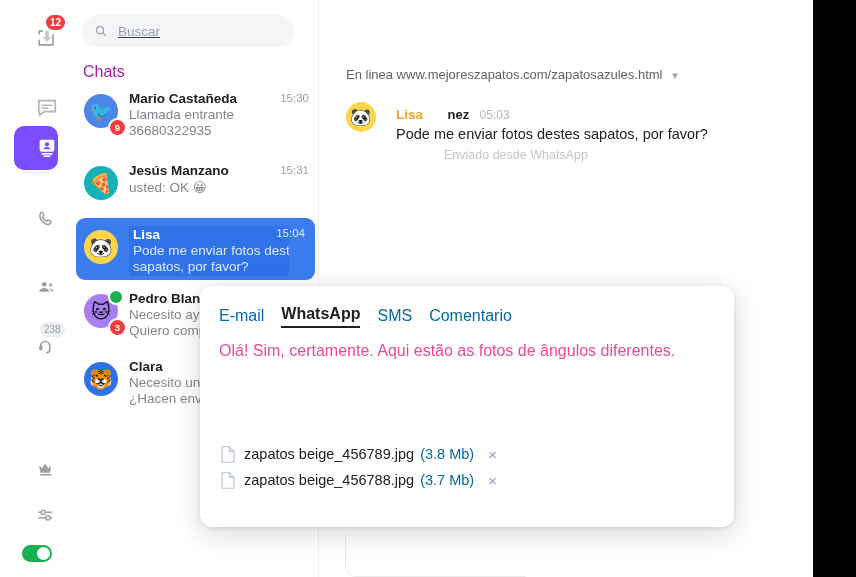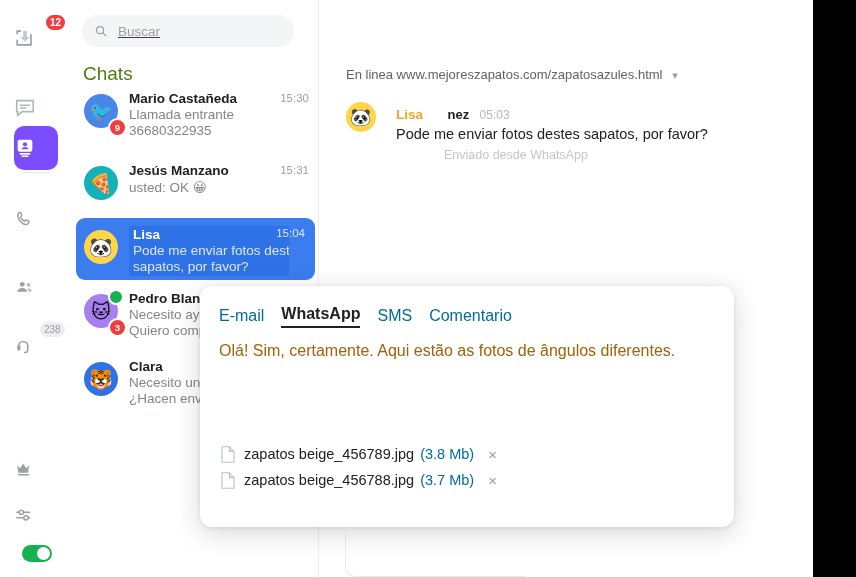--- a/index.html
+++ b/index.html
@@ -17,21 +17,21 @@
     background:#ffffff;overflow:hidden;
   }
 
   
   .rail{
     position:absolute;left:0;top:0;width:72px;height:577px;
     background:#ffffff;
   }
   .rail-item{
     position:absolute;left:14px;width:44px;height:44px;
-    display:flex;align-items:center;justify-content:flex-start;
+    display:flex;align-items:center;justify-content:flex-end;
     border-radius:10px;
   }
   .rail-item.active{background:#7b4dff;}
   .rail-icon{width:22px;height:22px;display:block;}
   .rail-badge{
     position:absolute;
     background:#f03d3d;color:#fff;
     font-size:10px;font-weight:bold;
     border-radius:9px;min-width:11px;height:15px;line-height:15px;
     padding:0 4px;text-align:center;
@@ -62,21 +62,21 @@
     display:flex;align-items:center;
   }
   .search-ico{margin-left:12px;width:14px;height:14px;flex:0 0 auto;}
   .search-input{
     border:0;background:transparent;outline:none;
     font-family:"Liberation Sans",sans-serif;font-size:13.5px;color:#3c4043;
     margin-left:8px;width:160px;text-decoration:underline;
   }
   .search-input::placeholder{color:#9aa0a6;}
   .list-title{
-    position:absolute;left:11px;top:63px;font-size:19px;color:#4d7c0f;
+    position:absolute;left:11px;top:63px;font-size:16px;color:#a21caf;
   }
   .chats{position:absolute;left:0;top:88px;right:0;}
   .chat-row{
     position:relative;height:62px;padding:6px 8px 0 8px;box-sizing:border-box;
   }
   .chat-row.sel{
     background:#3b7dee;border-radius:9px;margin:0 4px;height:62px;
   }
   .avatar{
     position:absolute;left:12px;top:6px;width:34px;height:34px;border-radius:50%;
@@ -173,21 +173,21 @@
   .popup-tabs{
     position:absolute;left:19px;top:19px;display:flex;align-items:flex-end;
   }
   .ptab{
     font-size:16px;color:#0369a1;margin-right:17px;padding-bottom:3px;
     cursor:pointer;white-space:nowrap;
   }
   .ptab.active{color:#202124;font-weight:bold;border-bottom:2px solid #202124;}
   .popup-text{
     position:absolute;left:19px;top:53px;right:40px;
-    font-size:16px;color:#a16207;line-height:1.55;
+    font-size:16px;color:#ec4899;line-height:1.55;
   }
   .attachments{position:absolute;left:21px;top:155px;right:20px;}
   .att-row{
     display:flex;align-items:center;height:26px;font-size:14.5px;color:#202124;
   }
   .att-ico{width:14px;height:17px;margin-right:9px;flex:0 0 auto;}
   .att-size{color:#0369a1;margin-left:6px;}
   .att-x{
     margin-left:14px;color:#8ba0c4;font-size:15px;cursor:pointer;line-height:1;
   }

